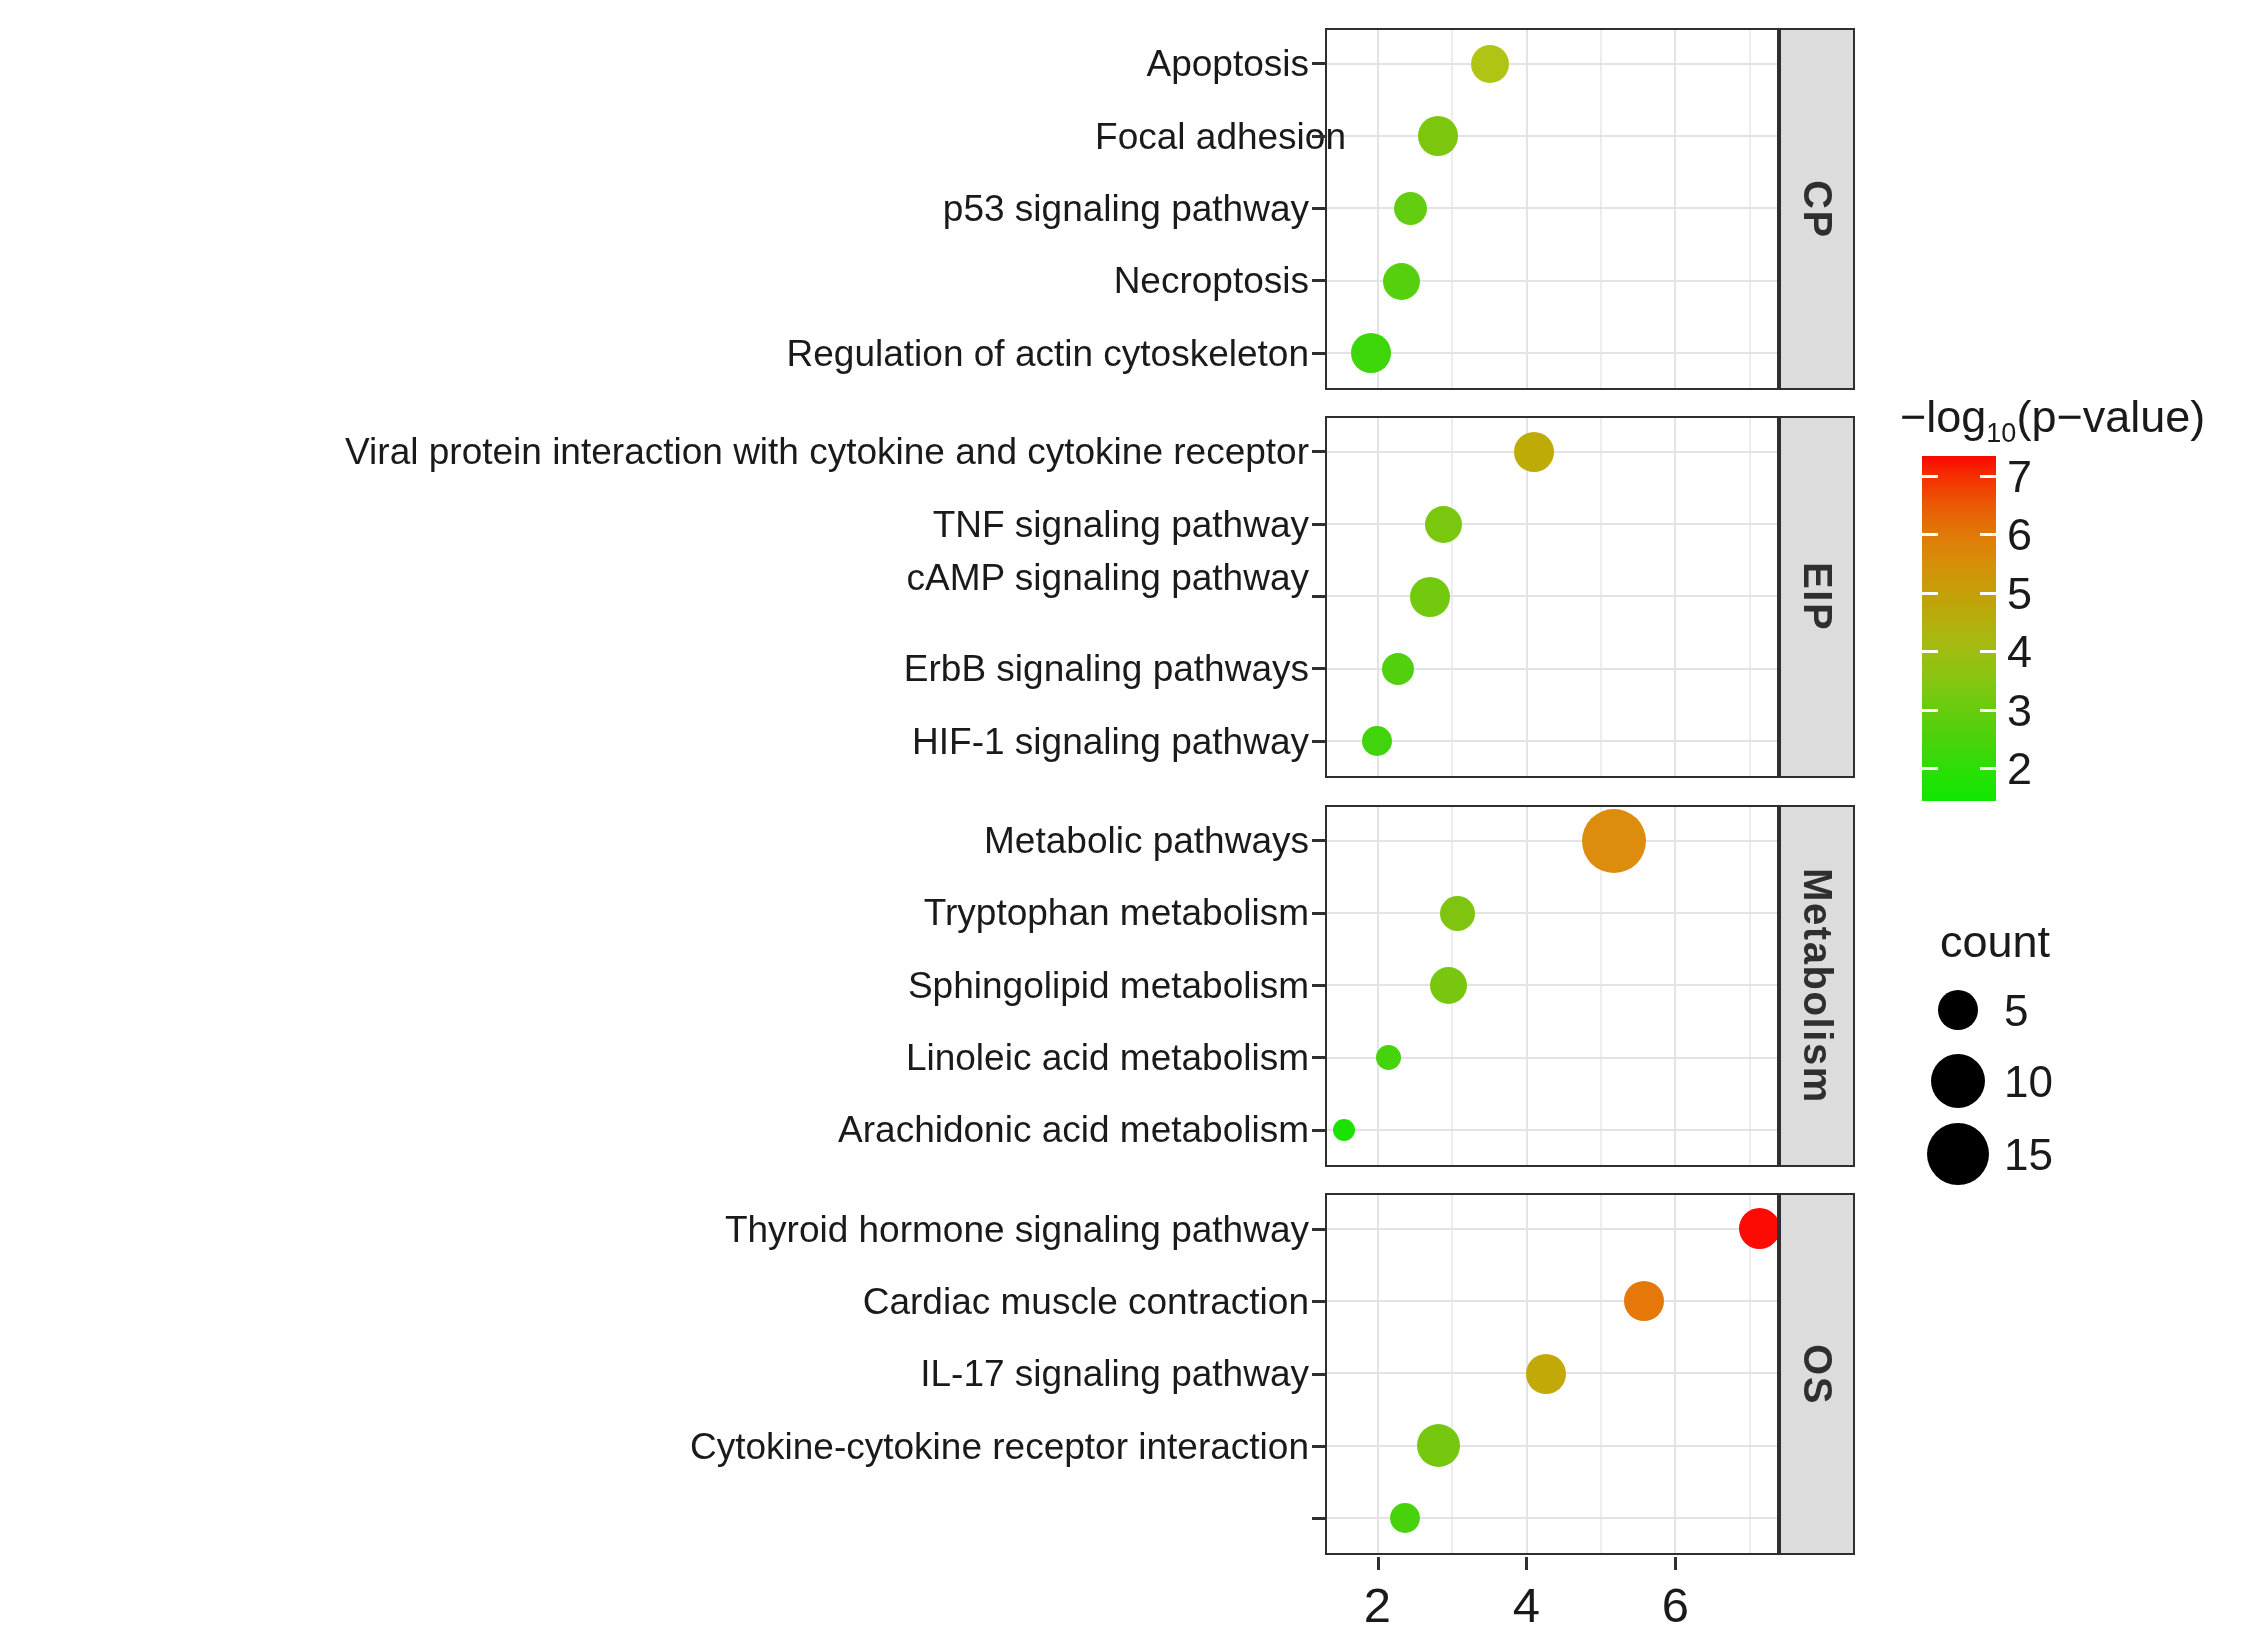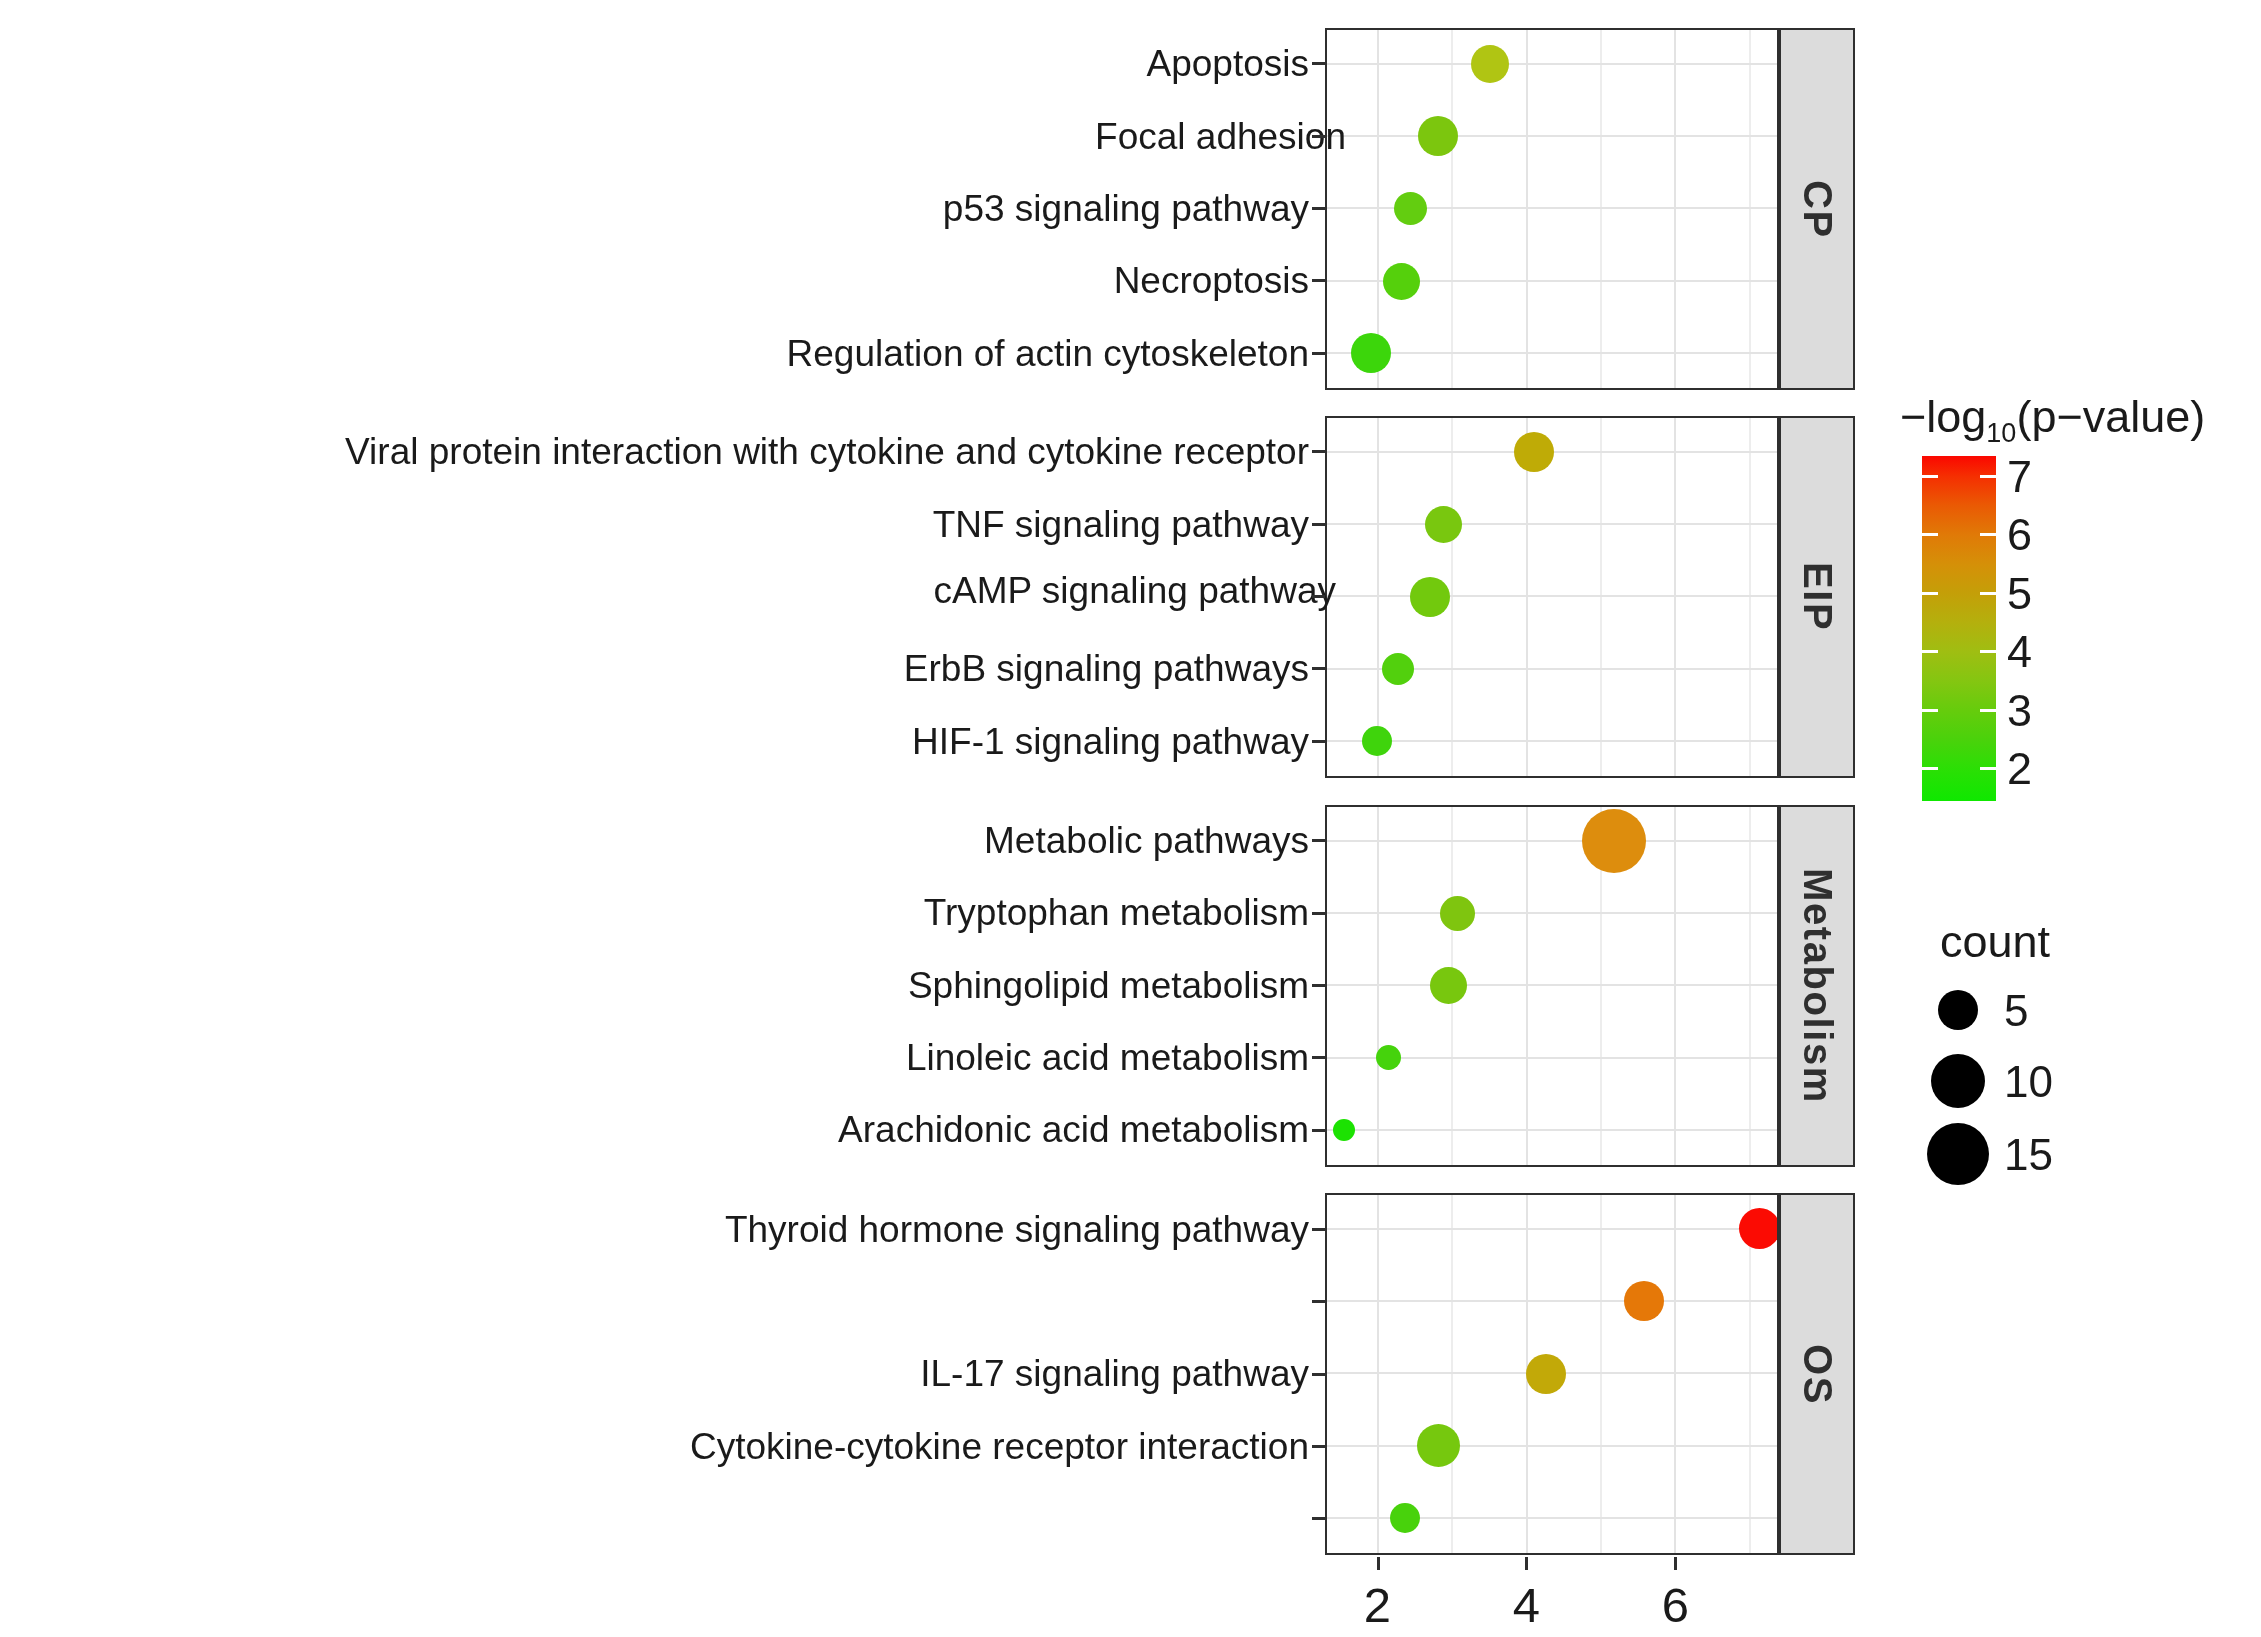--- a/index.html
+++ b/index.html
@@ -130,21 +130,21 @@
       <div class="dot" style="left: 55px; top: 235px; width: 32px; height: 32px; background: rgb(82, 208, 13);"></div>
       <div class="dot" style="left: 35px; top: 308px; width: 30px; height: 30px; background: rgb(63, 212, 12);"></div>
     </div>
     <div class="strip" style="left: 1779px; top: 416px; width: 76px; height: 362px;">
       <span class="strip-label">EIP</span>
     </div>
     <div class="ylab" style="width: 1309px; top: 428px;">Viral protein interaction with cytokine and cytokine receptor</div>
     <div class="ytick" style="left: 1312px; top: 450px;"></div>
     <div class="ylab" style="width: 1309px; top: 501px;">TNF signaling pathway</div>
     <div class="ytick" style="left: 1312px; top: 523px;"></div>
-    <div class="ylab" style="width: 1309px; top: 567px; padding-left: 27px;">cAMP signaling pathway</div>
+    <div class="ylab" style="width: 1309px; top: 554px;">cAMP signaling pathway</div>
     <div class="ytick" style="left: 1312px; top: 595px;"></div>
     <div class="ylab" style="width: 1309px; top: 645px;">ErbB signaling pathways</div>
     <div class="ytick" style="left: 1312px; top: 667px;"></div>
     <div class="ylab" style="width: 1309px; top: 718px;">HIF-1 signaling pathway</div>
     <div class="ytick" style="left: 1312px; top: 740px;"></div>
     <div class="panel" style="left: 1325px; top: 805px; width: 454px; height: 362px;">
       <div class="gridline-v" style="left: 50px; background: rgb(227, 227, 227);"></div>
       <div class="gridline-v" style="left: 124px; background: rgb(237, 237, 237);"></div>
       <div class="gridline-v" style="left: 199px; background: rgb(227, 227, 227);"></div>
       <div class="gridline-v" style="left: 273px; background: rgb(237, 237, 237);"></div>
@@ -190,20 +190,21 @@
       <div class="dot" style="left: 297px; top: 86px; width: 40px; height: 40px; background: rgb(229, 120, 8);"></div>
       <div class="dot" style="left: 199px; top: 159px; width: 40px; height: 40px; background: rgb(194, 169, 8);"></div>
       <div class="dot" style="left: 90px; top: 229px; width: 43px; height: 43px; background: rgb(118, 200, 14);"></div>
       <div class="dot" style="left: 63px; top: 308px; width: 30px; height: 30px; background: rgb(72, 210, 12);"></div>
     </div>
     <div class="strip" style="left: 1779px; top: 1193px; width: 76px; height: 362px;">
       <span class="strip-label">OS</span>
     </div>
     <div class="ylab" style="width: 1309px; top: 1206px;">Thyroid hormone signaling pathway</div>
     <div class="ytick" style="left: 1312px; top: 1228px;"></div>
+    <div class="ylab" style="width: 1309px; top: 1278px;">Cardiac muscle contraction</div>
     <div class="ytick" style="left: 1312px; top: 1300px;"></div>
     <div class="ylab" style="width: 1309px; top: 1350px;">IL-17 signaling pathway</div>
     <div class="ytick" style="left: 1312px; top: 1373px;"></div>
     <div class="ylab" style="width: 1309px; top: 1423px;">Cytokine-cytokine receptor interaction</div>
     <div class="ytick" style="left: 1312px; top: 1445px;"></div>
     <div class="ytick" style="left: 1312px; top: 1517px;"></div>
     <div class="xtick" style="left: 1377px; top: 1557px;"></div>
     <div class="xticklab" style="left: 1330px; top: 1577px;">2</div>
     <div class="xtick" style="left: 1525px; top: 1557px;"></div>
     <div class="xticklab" style="left: 1479px; top: 1577px;">4</div>

